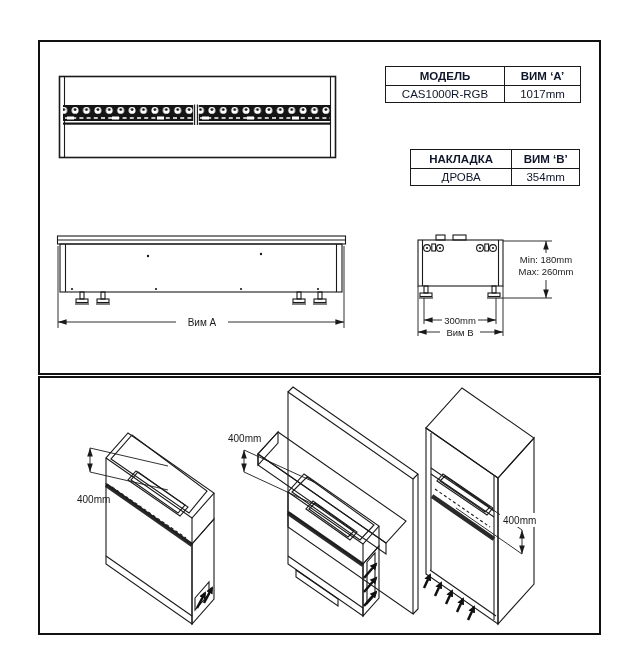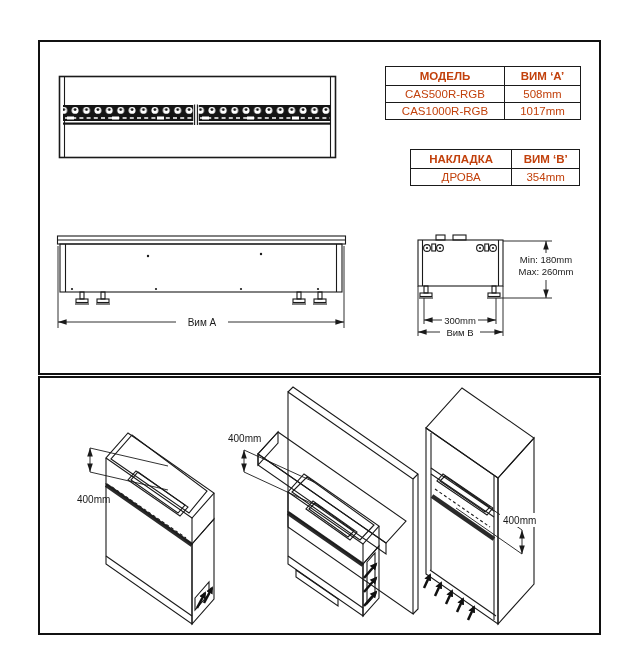--- a/index.html
+++ b/index.html
@@ -1,17 +1,17 @@
 <!DOCTYPE html>
 <html><head>
 <meta charset="utf-8">
 <style>
   html,body{margin:0;padding:0;background:#fff;}
   .canvas{position:relative;width:638px;height:670px;background:#fff;
-          font-family:"Liberation Sans",sans-serif;color:#c2410c;overflow:hidden;}
+          font-family:"Liberation Sans",sans-serif;color:#0f172a;overflow:hidden;}
   .panel{position:absolute;left:38px;width:559px;border:2px solid #111;background:#fff;}
   #panel-top{top:40px;height:331px;}
   #panel-bottom{top:376px;height:255px;}
   .abs{position:absolute;}
   svg{display:block;overflow:visible;}
   svg text{font-family:"Liberation Sans",sans-serif;fill:#1a1a1a;}
   .ln{stroke:#1a1a1a;fill:none;stroke-width:1.1;}
   .ln2{stroke:#1a1a1a;fill:none;stroke-width:1.6;}
   .thick{stroke:#2a2a2a;fill:none;}
   .dim{stroke:#1a1a1a;fill:none;stroke-width:0.9;}
@@ -67,24 +67,20 @@
       <line x1="139.4" y1="29.5" x2="139.4" y2="50" class="ln"></line>
     </svg>
 
     <table class="spec abs" id="model-table" style="left:345px;top:24px">
       <tbody>
           <tr>
         <th class="c1">МОДЕЛЬ</th>
         <th class="c2">ВИМ ‘А’</th>
       </tr>
       <tr>
-        <td>CAS500R-RGB</td>
-        <td>508mm</td>
-      </tr>
-      <tr>
         <td>CAS1000R-RGB</td>
         <td>1017mm</td>
       </tr>
     </tbody>
       </table>
 
     <table class="spec abs" id="overlay-table" style="left:370px;top:107px">
       <tbody>
           <tr>
         <th class="c1">НАКЛАДКА</th>

